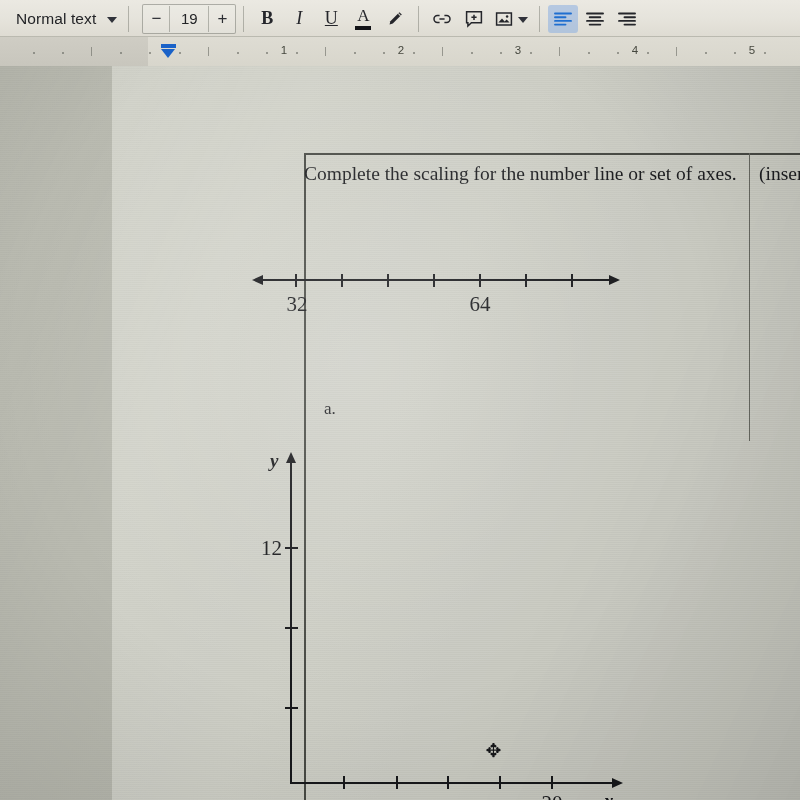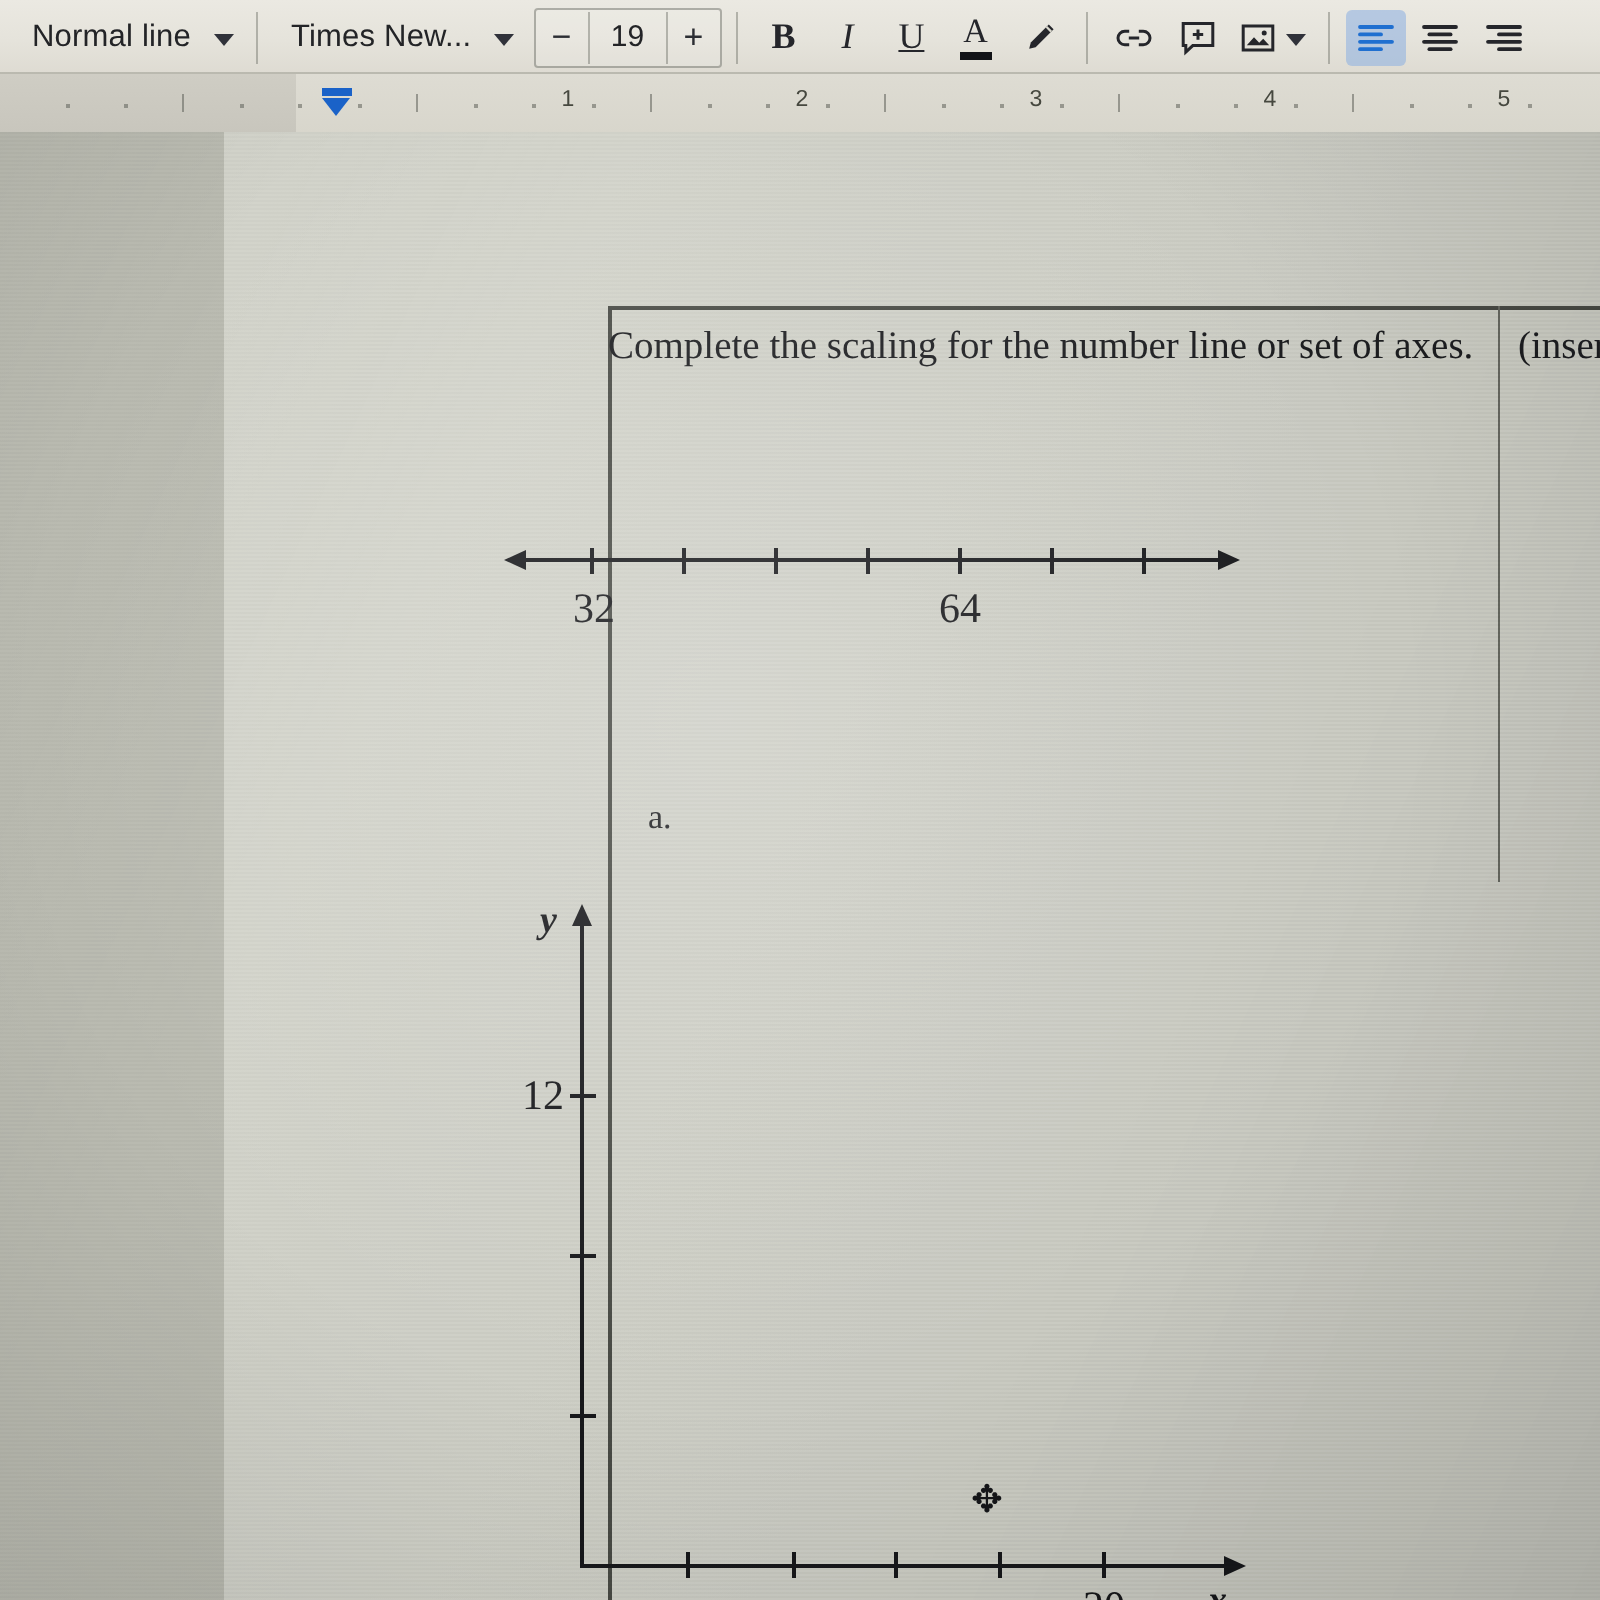--- a/index.html
+++ b/index.html
@@ -306,30 +306,26 @@
     line-height: 19px;
     text-align: center;
   }
 </style>
 </head>
 <body>
 
 <div id="toolbar">
 
   <div class="tb-item tb-style">
-    <span>Normal line</span>
+    <span>Normal text</span>
     <span class="caret"></span>
   </div>
 
   <div class="sep"></div>
 
-  <div class="tb-item tb-font">
-    <span>Times New...</span>
-    <span class="caret"></span>
-  </div>
 
   <div class="stepper">
     <div class="step-btn">−</div>
     <div class="step-val">19</div>
     <div class="step-btn">+</div>
   </div>
 
   <div class="sep"></div>
 
   <div class="tb-btn">

